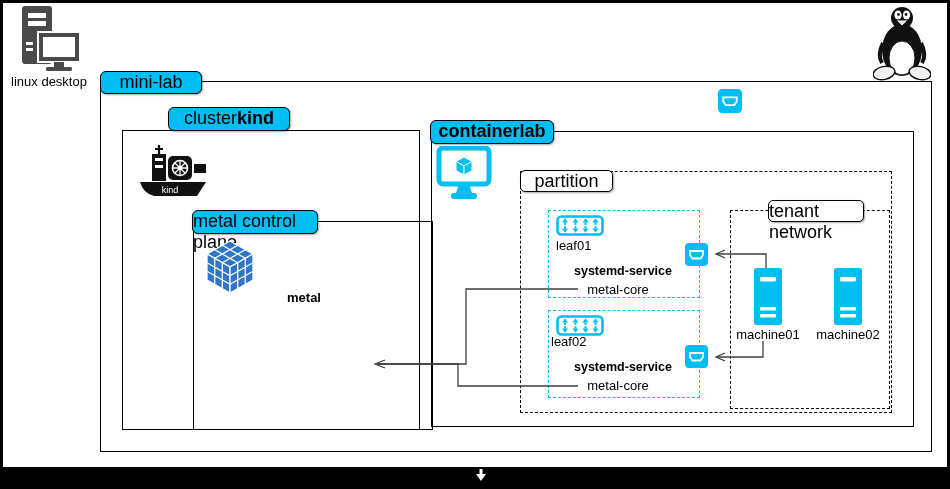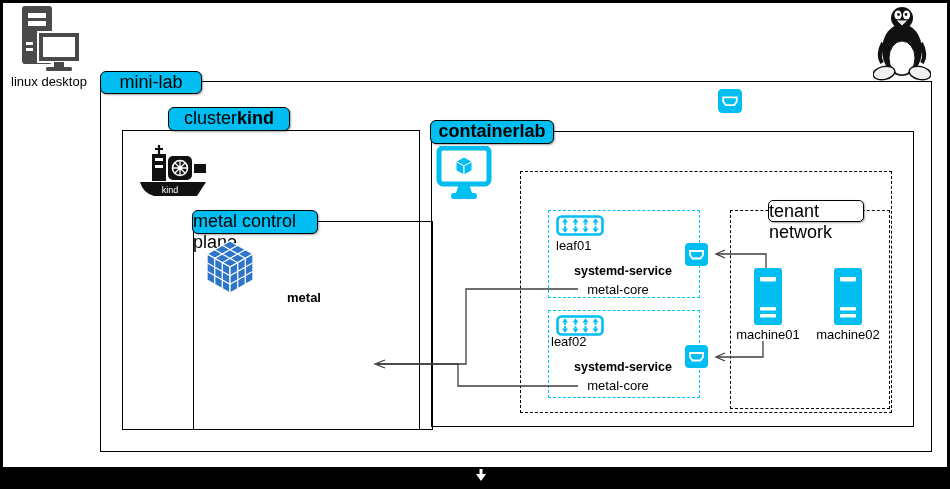--- a/index.html
+++ b/index.html
@@ -43,20 +43,23 @@
     <div class="pill cyan" style="left:117px;top:104px;width:120px;height:22px;margin-left:48px;">
         <span>cluster </span>
         <span class="b">kind</span>
       </div>
     <div class="pill cyan b" style="left:427px;top:117px;width:122px;height:22px;">
         <span>containerlab</span>
       </div>
     <div class="pill cyan" style="left:189px;top:207px;width:124px;height:22px;">
         <span>metal control plane</span>
       </div>
+    <div class="pill white" style="left:517px;top:167px;width:91px;height:20px;">
+        <span>partition</span>
+      </div>
     <div class="pill white" style="left:765px;top:197px;width:94px;height:20px;">
         <span>tenant network</span>
       </div>
 
     <svg class="abs" style="left:13px;top:3px;" width="64" height="66" viewBox="0 0 64 66">
       <rect x="6" y="0" width="30" height="58" rx="3" fill="#4A4A4A"></rect>
       <rect x="12" y="7" width="18" height="5" fill="#fff"></rect>
       <rect x="12" y="15" width="18" height="5" fill="#fff"></rect>
       <rect x="10" y="36" width="7" height="3" fill="#fff"></rect>
       <rect x="10" y="42" width="7" height="3" fill="#fff"></rect>

